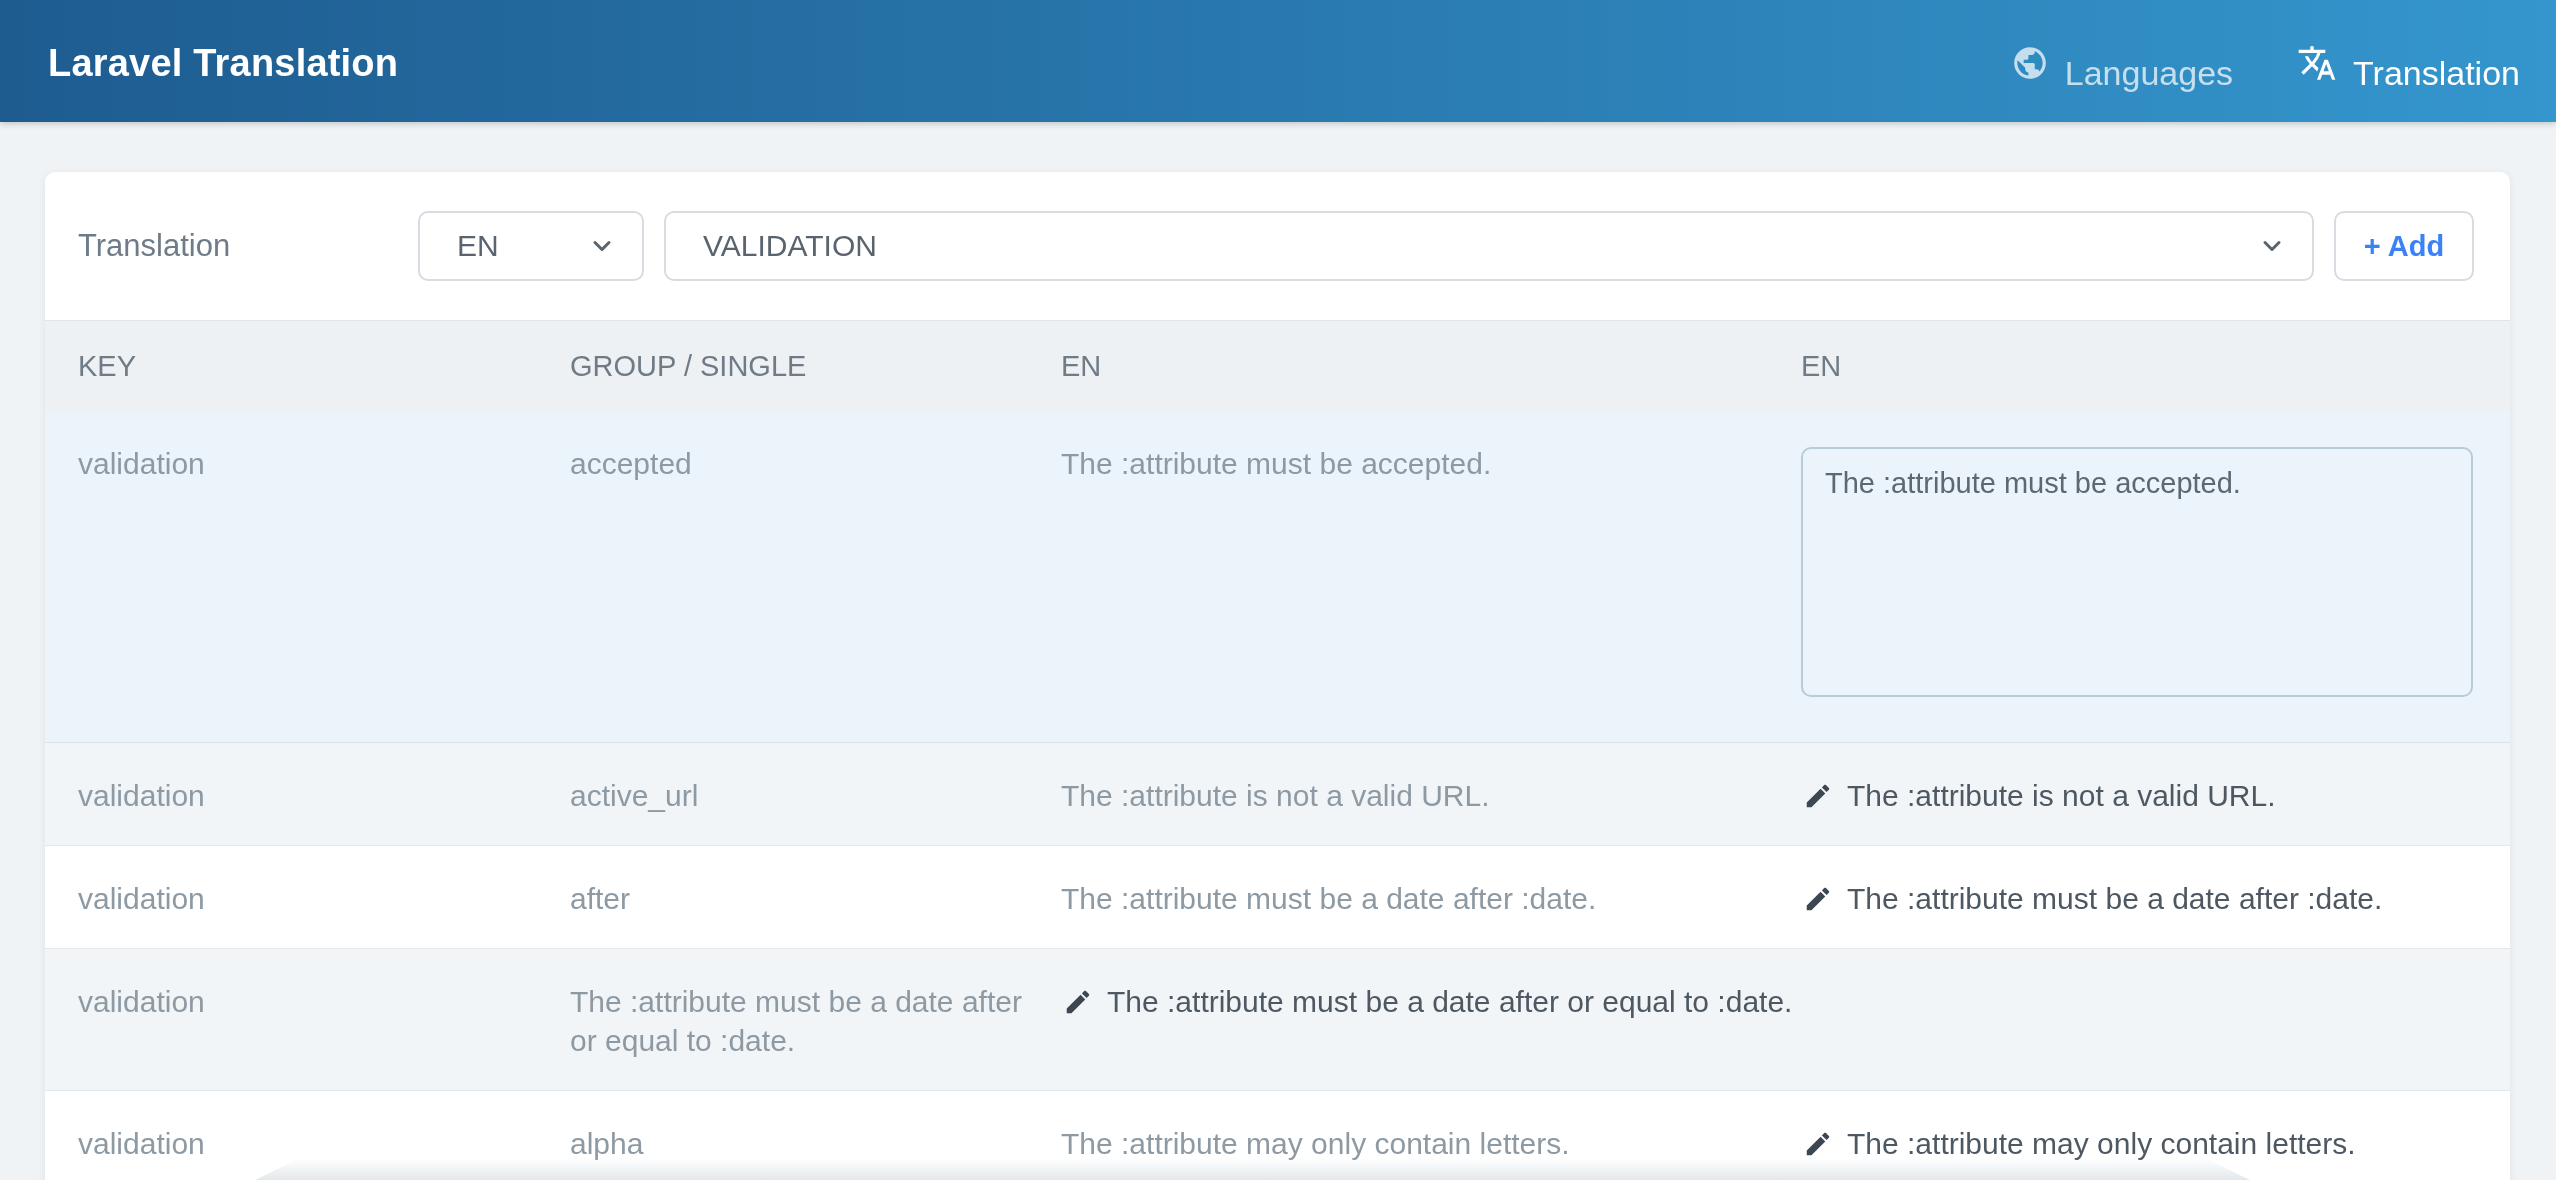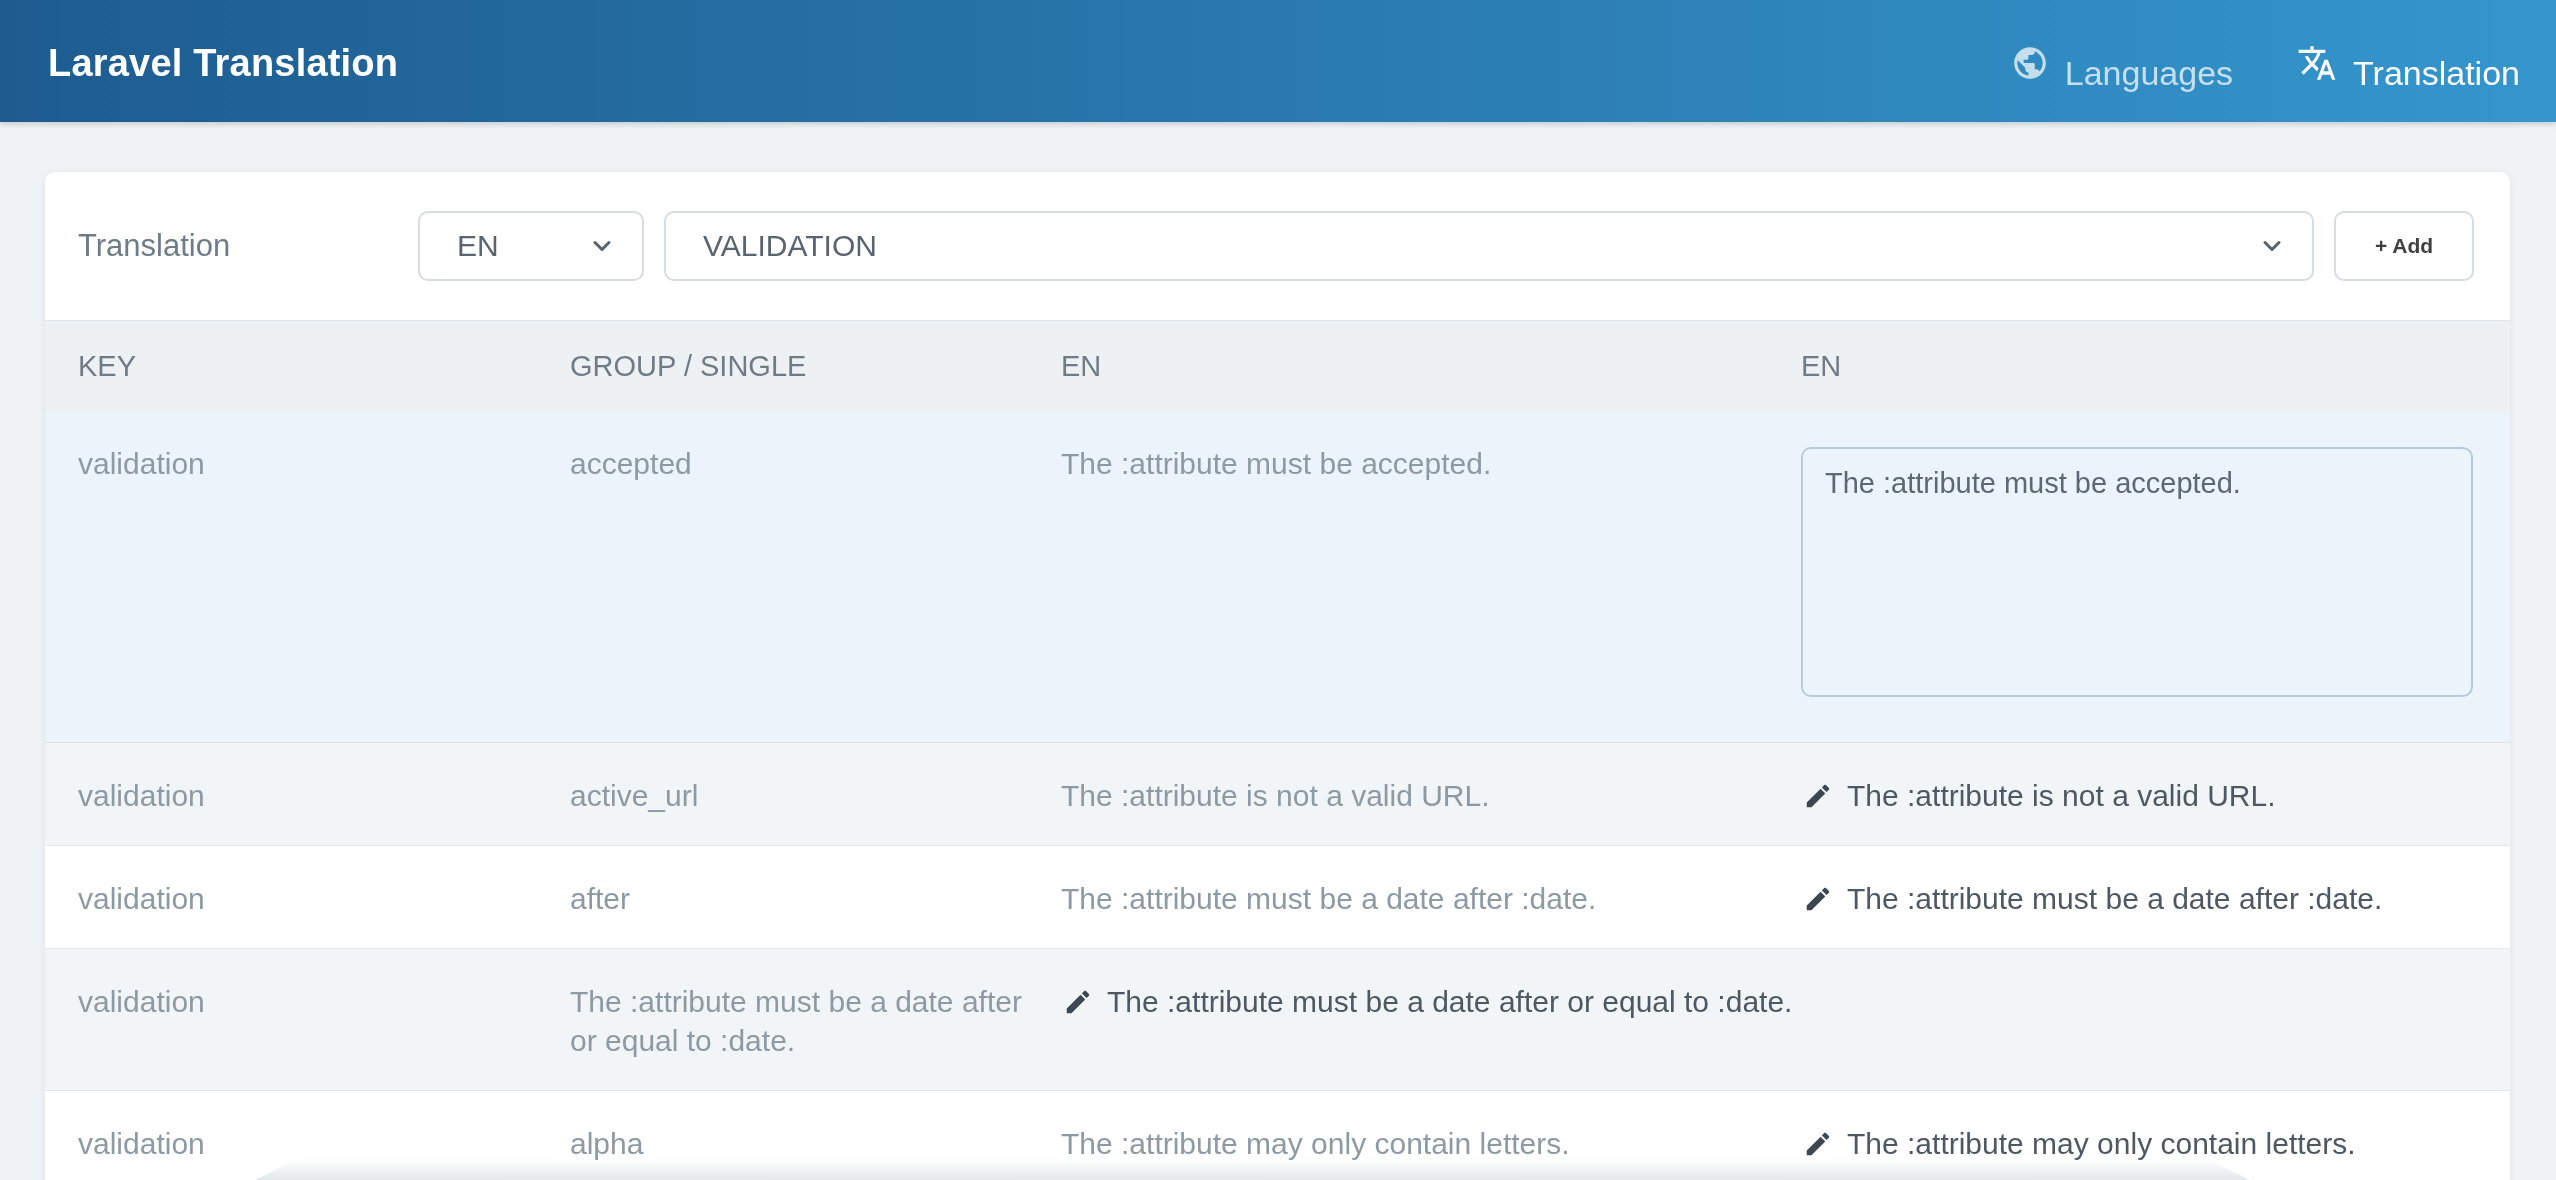--- a/index.html
+++ b/index.html
@@ -59,21 +59,21 @@
     font-size:30px; color:#59646e; cursor:pointer; flex:none; margin-right:20px;
   }
   .select .sel-value { flex:1; }
   .select .chev { display:flex; align-items:center; margin-left:20px; }
   .select.lang { width:226px; }
   .select.group { flex:1; }
   .btn-add {
     width:140px; height:70px; flex:none;
     background:#ffffff; border:2px solid #d6dce1; border-radius:10px;
     font-family:"Liberation Sans", sans-serif;
-    font-size:21px; font-weight:bold; color:#404040; cursor:pointer;
+    font-size:29px; font-weight:bold; color:#3b82f6; cursor:pointer;
   }
 
   
   .grid-row {
     display:grid;
     grid-template-columns:492px 491px 740px 1fr;
     padding-left:33px; padding-right:36px;
   }
   .thead {
     background:#eef1f3; border-top:1px solid #dfe5e9;

